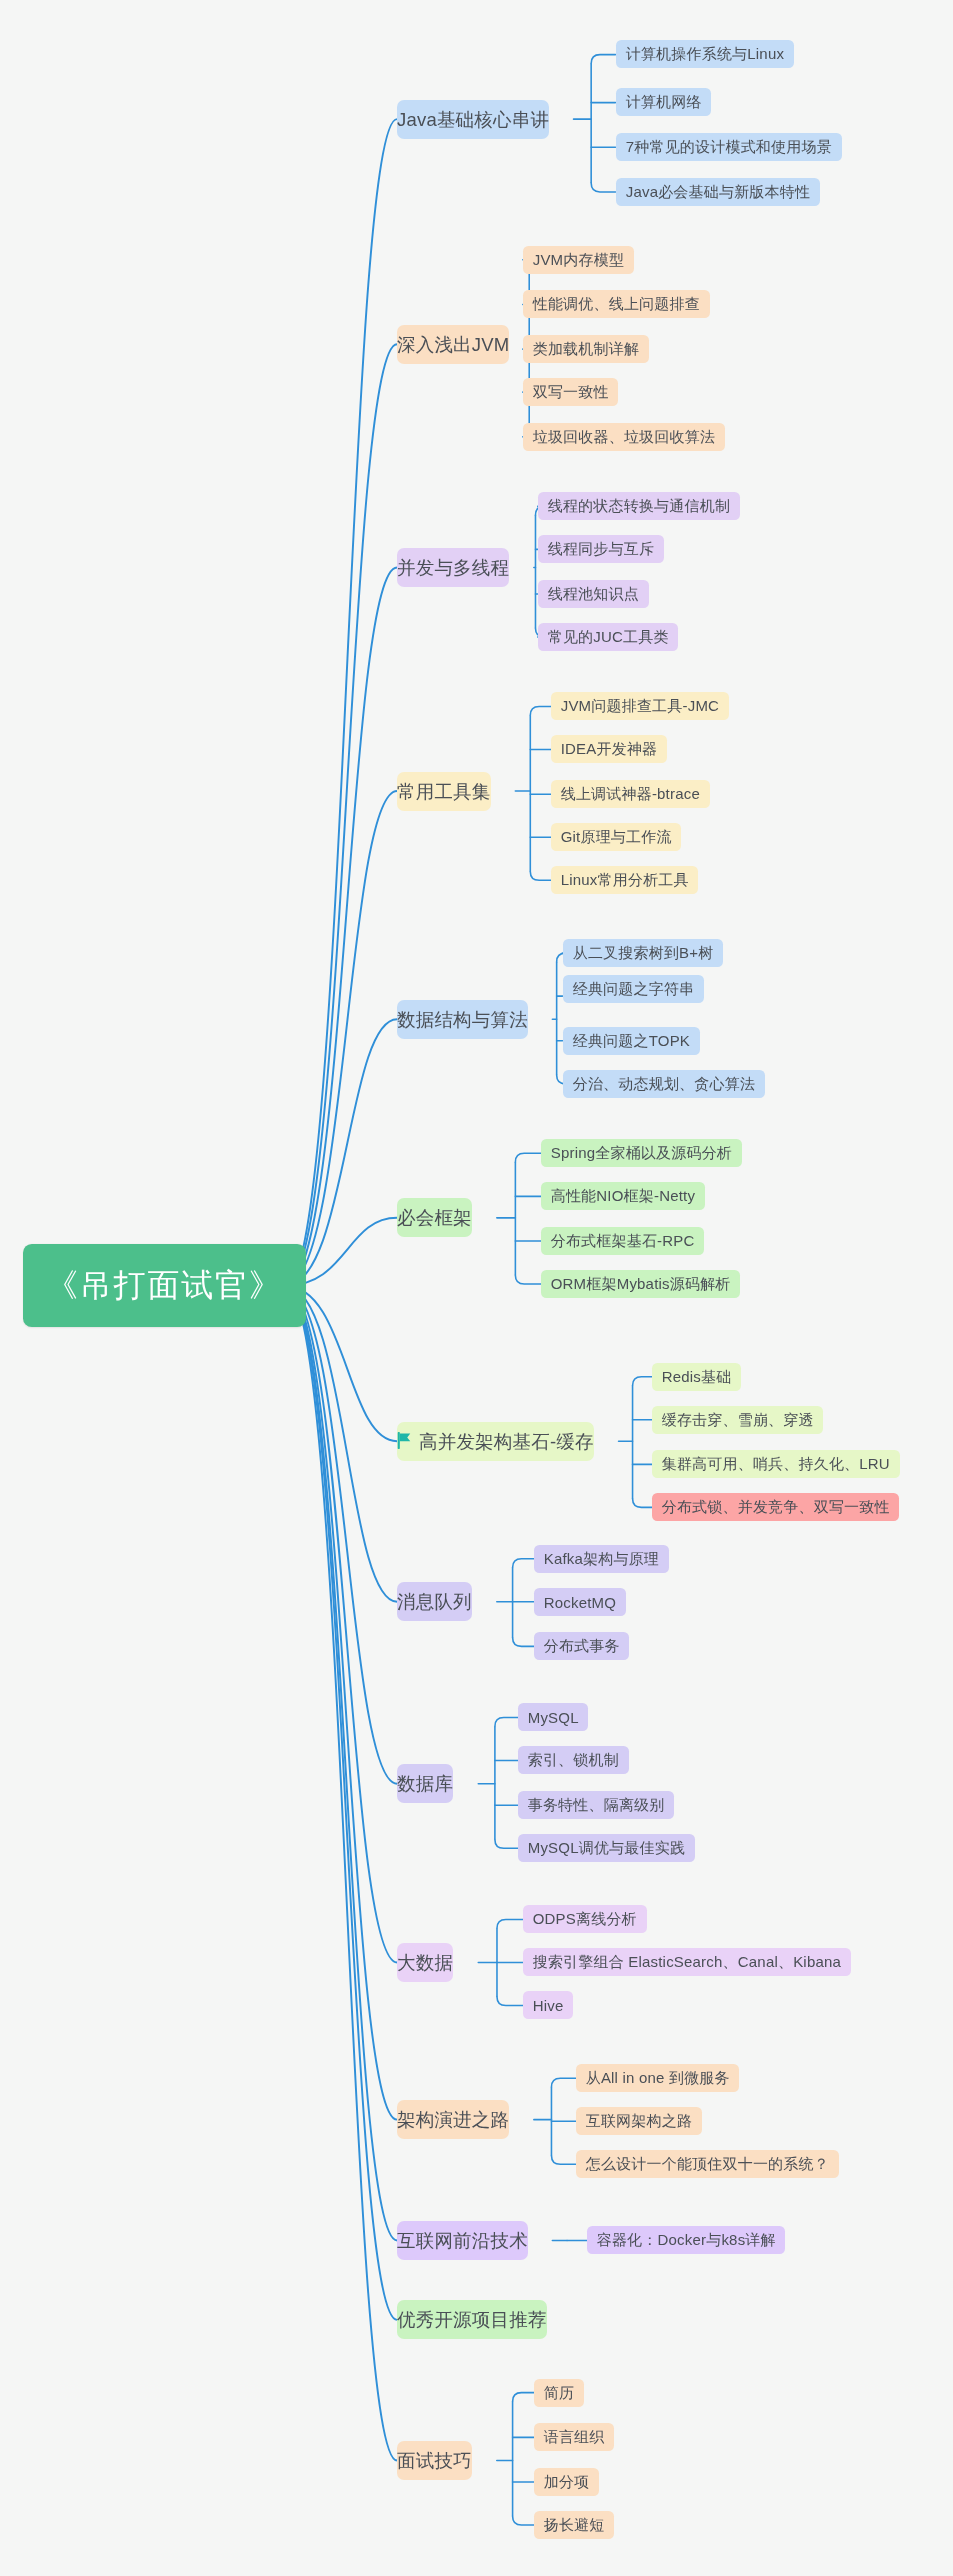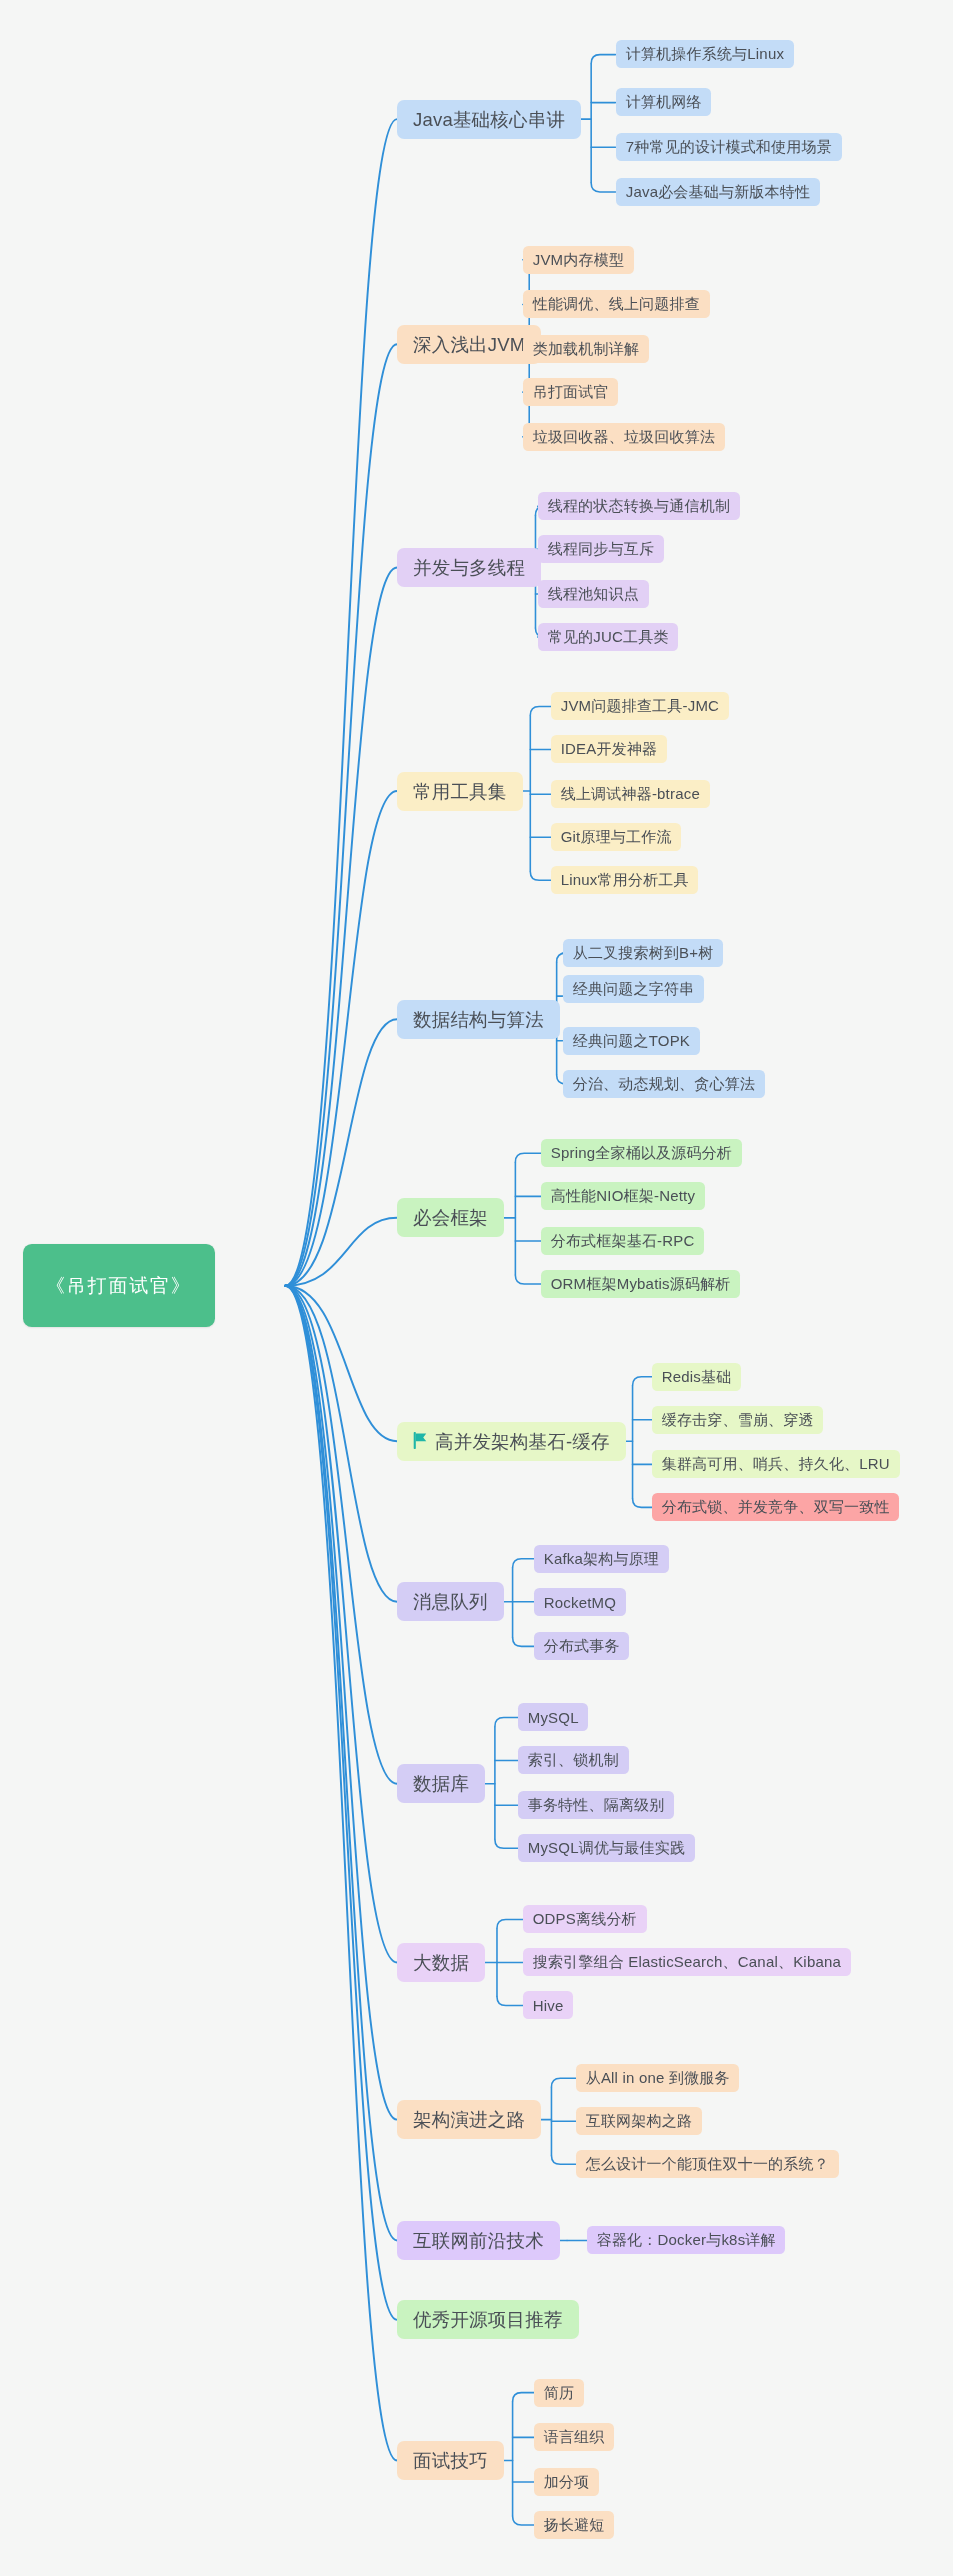--- a/index.html
+++ b/index.html
@@ -21,30 +21,30 @@
     border-radius:6.2px;
     color:#4a4f56;
     letter-spacing:0.2px;
   }
   .node .txt{display:inline-block;}
   
   .root{
     background:#4cbf8b;
     color:#ffffff;
     border-radius:8.8px;
-    font-size:19px;
+    font-size:32px;
     padding:0 23px;
     height:65px;
     letter-spacing:1.8px;
     box-shadow:0 0.9px 1.8px rgba(0,0,0,.08);
   }
   
   .branch{
     font-size:18.5px;
-    padding:0 16px;
+    padding:0 0;
     height:39px;
     border-radius:7px;
   }
   
   .leaf{
     font-size:15px;
     padding:0 9.7px;
     height:28px;
     border-radius:5.3px;
   }
@@ -186,21 +186,21 @@
       <div class="node leaf c-orange" style="background: rgb(251, 223, 195); left: 523px; top: 246px;">
         <span class="txt">JVM内存模型</span>
       </div>
       <div class="node leaf c-orange" style="background: rgb(251, 223, 195); left: 523px; top: 290px;">
         <span class="txt">性能调优、线上问题排查</span>
       </div>
       <div class="node leaf c-orange" style="background: rgb(251, 223, 195); left: 523px; top: 335px;">
         <span class="txt">类加载机制详解</span>
       </div>
       <div class="node leaf c-orange" style="background: rgb(251, 223, 195); left: 523px; top: 378px;">
-        <span class="txt">吊打面试官</span>
+        <span class="txt">双写一致性</span>
       </div>
       <div class="node leaf c-orange" style="background: rgb(251, 223, 195); left: 523px; top: 423px;">
         <span class="txt">垃圾回收器、垃圾回收算法</span>
       </div>
       <div class="node branch c-purple" style="background: rgb(226, 208, 245); left: 397px; top: 548px;">
         <span class="txt">并发与多线程</span>
       </div>
       <div class="node leaf c-purple" style="background: rgb(226, 208, 245); left: 538px; top: 492px;">
         <span class="txt">线程的状态转换与通信机制</span>
       </div>

